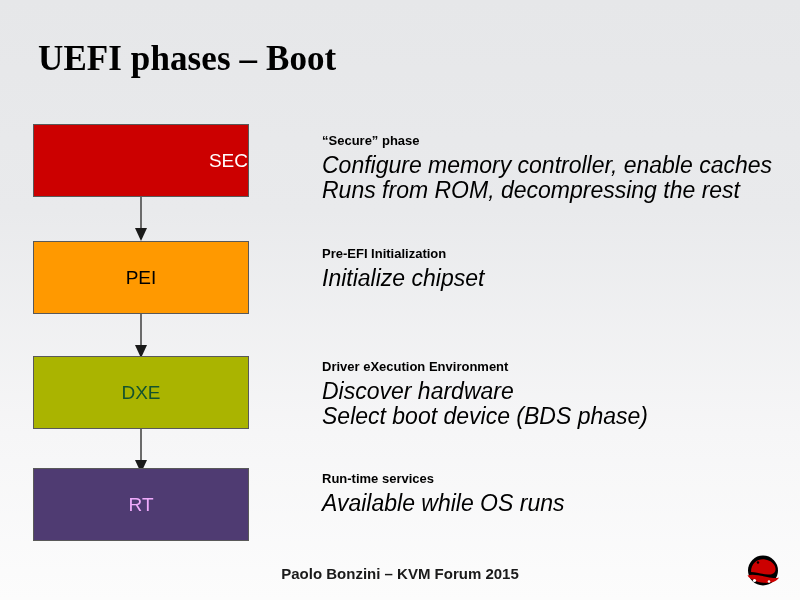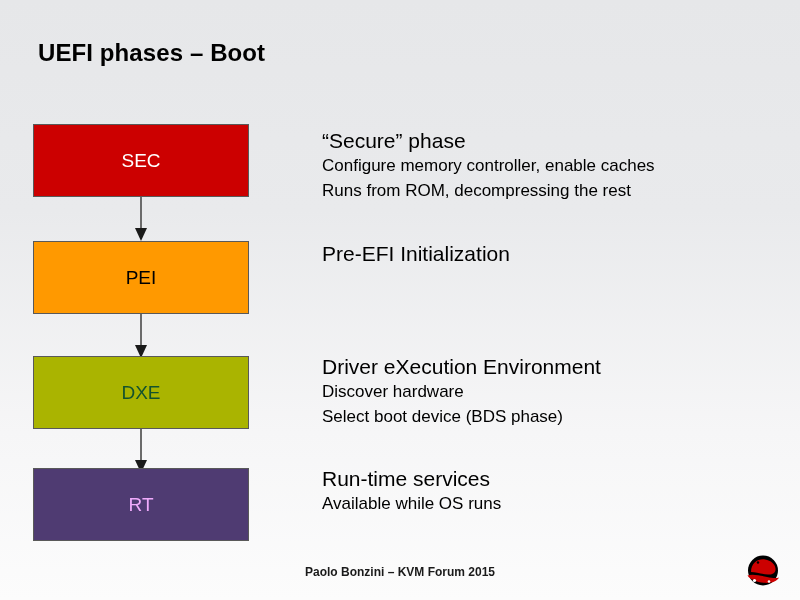--- a/index.html
+++ b/index.html
@@ -20,25 +20,26 @@
     background: linear-gradient(to bottom, #e6e7e9 0%, #e9eaec 35%, #f6f6f7 72%, #fcfcfc 100%);
     overflow: hidden;
   }
 
   
   #slide-title {
     position: absolute;
     left: 38px;
     top: 39px;
     width: 720px;
-    font-size: 24px;
+    font-size: 35px;
     font-weight: bold;
     color: #000000;
     letter-spacing: 0.1px;
     white-space: nowrap;
+    font-family: Liberation Serif, serif;
   }
 
   
   .phase-box {
     position: absolute;
     left: 33px;
     width: 216px;
     height: 73px;
     box-sizing: border-box;
     border: 1px solid #595959;
@@ -73,63 +74,64 @@
     border-top: 13px solid #1a1a1a;
   }
 
   
   .text-block {
     position: absolute;
     left: 322px;
     width: 470px;
   }
   .tb-head {
-    font-size: 21px;
-    font-weight: normal;
+    font-size: 13px;
+    font-weight: bold;
     color: #000000;
     line-height: 25px;
     white-space: nowrap;
   }
   .tb-line {
-    font-size: 17px;
+    font-size: 23px;
     font-weight: normal;
     color: #000000;
     line-height: 25px;
     white-space: nowrap;
+    font-style: italic;
   }
 
   
   #footer-text {
     position: absolute;
     left: 0;
     top: 565px;
     width: 800px;
     text-align: center;
-    font-size: 12px;
+    font-size: 15px;
     font-weight: bold;
     color: #1a1a1a;
   }
 
   
   #logo {
     position: absolute;
     left: 742px;
     top: 552px;
     width: 42px;
     height: 38px;
   }
 </style>
 </head>
 <body>
 
 <div id="slide">
 
   <div id="slide-title">UEFI phases – Boot</div>
 
-  <div class="phase-box" style="top:124px; background:#cc0000; color:#ffffff;">
+  <div class="phase-box" style="top:124px; background:#cc0000; color:#ffffff;justify-content:flex-end;">
     <span>SEC</span>
   </div>
   <div class="connector" style="top:197px;">
     <div class="stem"></div>
     <div class="head"></div>
   </div>
 
   <div class="phase-box" style="top:241px; background:#ff9900; color:#000000;">
     <span>PEI</span>
   </div>
@@ -151,20 +153,21 @@
   </div>
 
   <div class="text-block" style="top:128px;">
     <div class="tb-head">“Secure” phase</div>
     <div class="tb-line">Configure memory controller, enable caches</div>
     <div class="tb-line">Runs from ROM, decompressing the rest</div>
   </div>
 
   <div class="text-block" style="top:241px;">
     <div class="tb-head">Pre-EFI Initialization</div>
+    <div class="tb-line">Initialize chipset</div>
   </div>
 
   <div class="text-block" style="top:466px;">
     <div class="tb-head">Run-time services</div>
     <div class="tb-line">Available while OS runs</div>
   </div>
 
   <div class="text-block" style="top:354px;">
     <div class="tb-head">Driver eXecution Environment</div>
     <div class="tb-line">Discover hardware</div>

